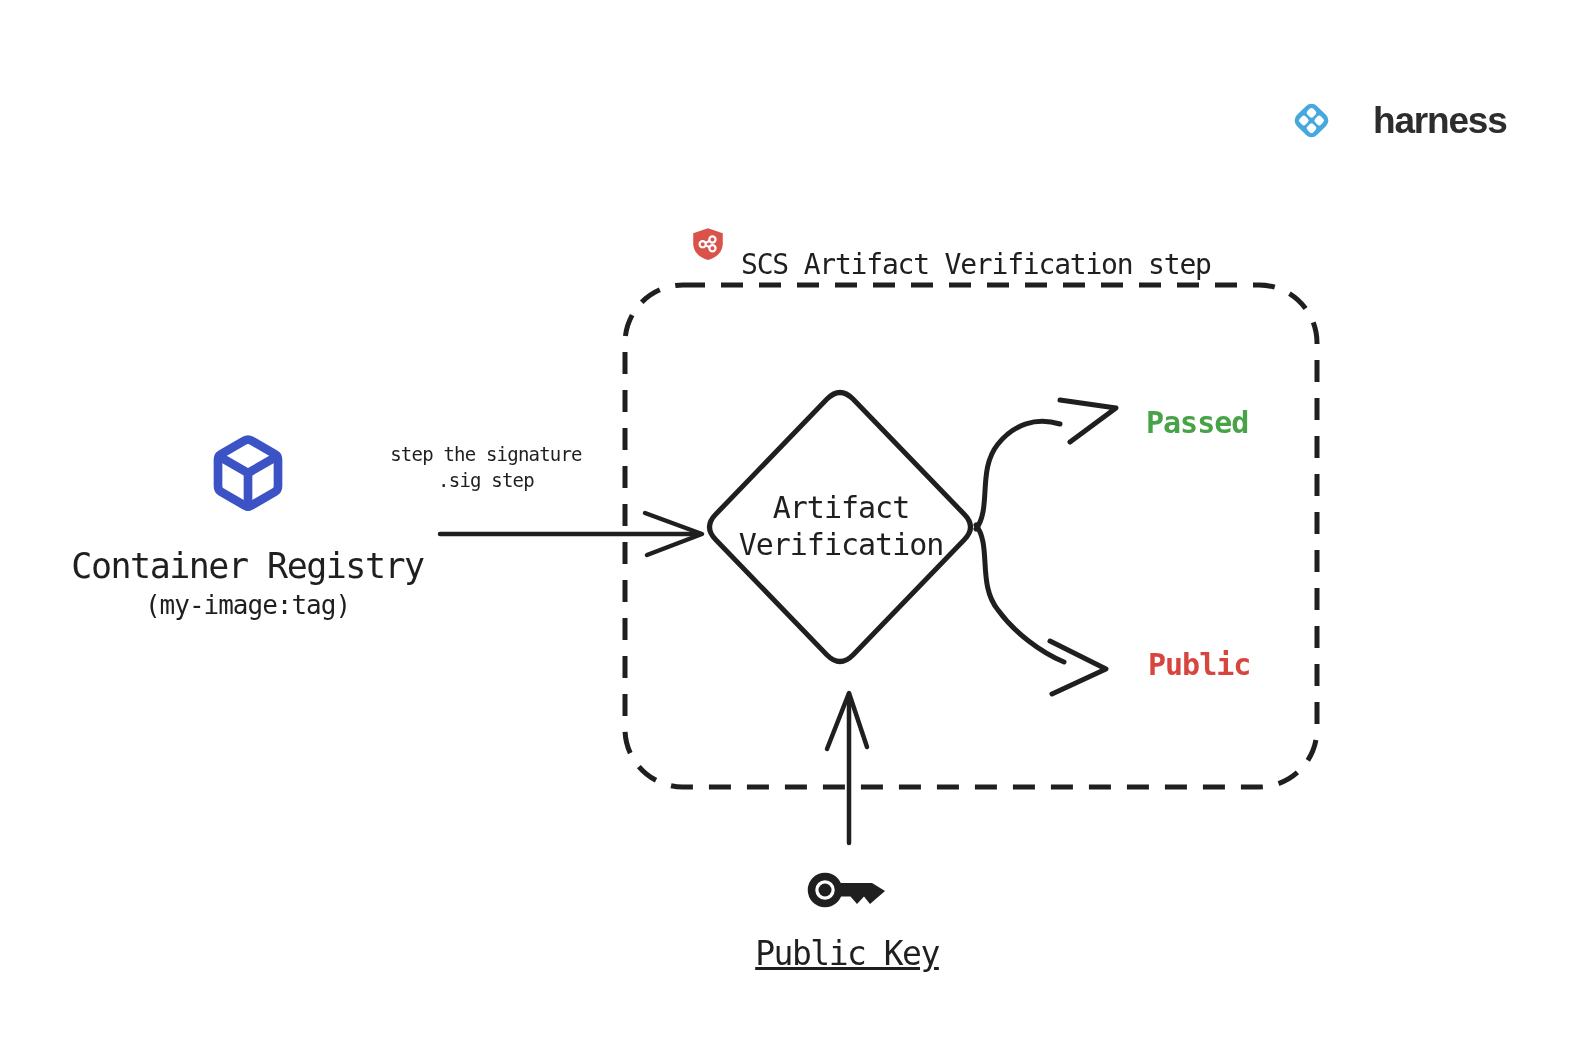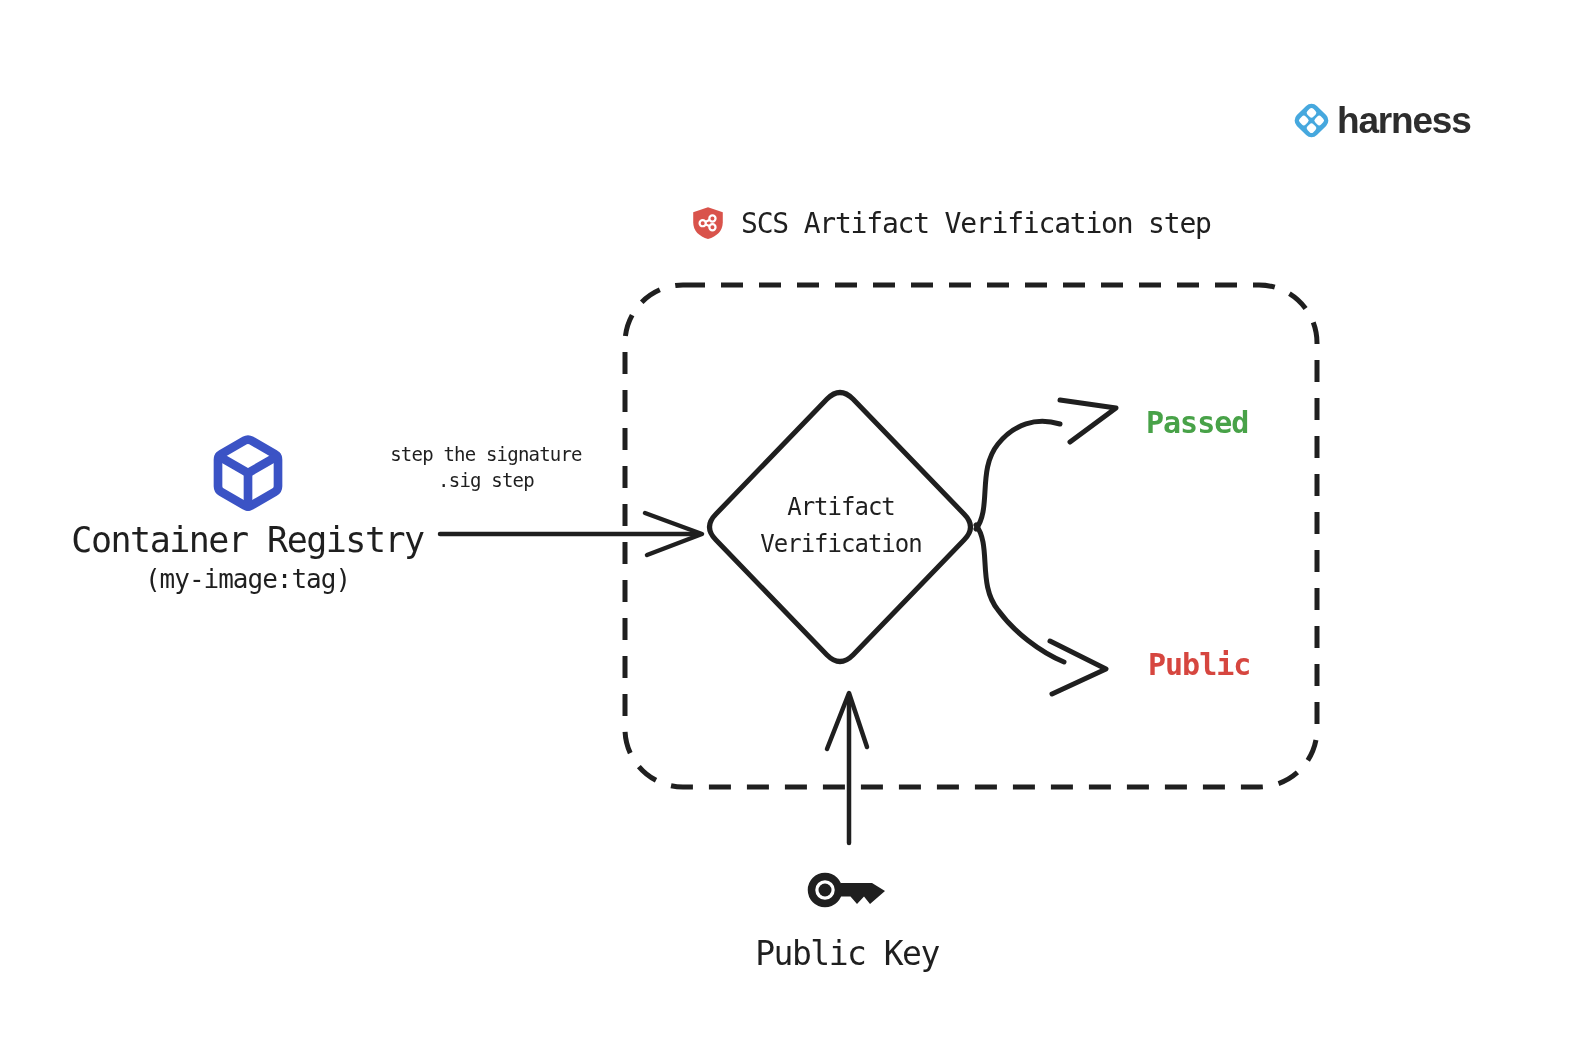--- a/index.html
+++ b/index.html
@@ -22,47 +22,47 @@
   .blue-stroke{stroke:var(--registry-blue);fill:none;}
 
   
   #diagram{left:0;top:0;width:1576px;height:1062px;}
 
   
   .logo{left:1293px;top:102px;display:flex;align-items:center;gap:7px;}
   .logo .wordmark{
     font-family:"Liberation Sans", sans-serif;
     font-weight:700;font-size:37px;letter-spacing:-1.2px;
-    color:var(--wordmark-dark);line-height:1;
+    color:var(--wordmark-dark);line-height:1;margin-left:36px;
   }
 
   
   .step-title{left:690px;top:206px;display:flex;align-items:center;gap:15px;white-space:nowrap;}
-  .step-title .title-text{font-size:28px;letter-spacing:-1.2px;color:var(--ink);}
+  .step-title .title-text{font-size:28px;letter-spacing:-1.2px;color:var(--ink);margin-top:42px;}
 
   
   .registry{left:40px;top:430px;width:415px;text-align:center;}
   .registry .cube-wrap{display:inline-block;line-height:0;}
-  .registry .registry-title{font-size:35px;letter-spacing:-1.5px;white-space:nowrap;}
+  .registry .registry-title{margin-top:26px;font-size:35px;letter-spacing:-1.5px;white-space:nowrap;}
   .registry .registry-subtitle{margin-top:4px;font-size:26px;letter-spacing:-1px;white-space:nowrap;}
 
   
   .pull-label{left:372px;top:441px;width:228px;text-align:center;font-size:19px;line-height:26px;letter-spacing:-0.8px;}
 
   
-  .decision-label{left:715px;top:489px;width:252px;text-align:center;font-size:24px;line-height:37px;letter-spacing:-1px;}
+  .decision-label{left:715px;top:489px;width:252px;text-align:center;font-size:30px;line-height:37px;letter-spacing:-1px;}
 
   
   .passed-label{left:1146px;top:381px;font-size:30px;letter-spacing:-1px;color:var(--passed-green);font-weight:700;margin-top:24px;}
   .failed-label{left:1148px;top:647px;font-size:30px;letter-spacing:-1px;color:var(--failed-red);font-weight:700;}
 
   
   .public-key{left:742px;top:864px;width:210px;text-align:center;}
   .public-key .key-wrap{display:inline-block;line-height:0;}
-  .public-key .pk-label{margin-top:18px;font-size:33px;letter-spacing:-1.5px;white-space:nowrap;}
+  .public-key .pk-label{margin-top:18px;font-size:33px;letter-spacing:-1.5px;white-space:nowrap;text-decoration:underline;}
 </style>
 </head>
 <body>
 
 <svg id="diagram" class="abs" viewBox="0 0 1576 1062">
 
   <rect x="625" y="285" width="692" height="502" rx="58" class="ink-stroke" stroke-width="5" stroke-dasharray="22 16"></rect>
 
   <path d="M 440 534 L 697 534" class="ink-stroke" stroke-width="4.5" stroke-linecap="round"></path>
   <path d="M 645 513 L 702 534 L 647 555" class="ink-stroke" stroke-width="4.5" stroke-linecap="round" stroke-linejoin="round"></path>

